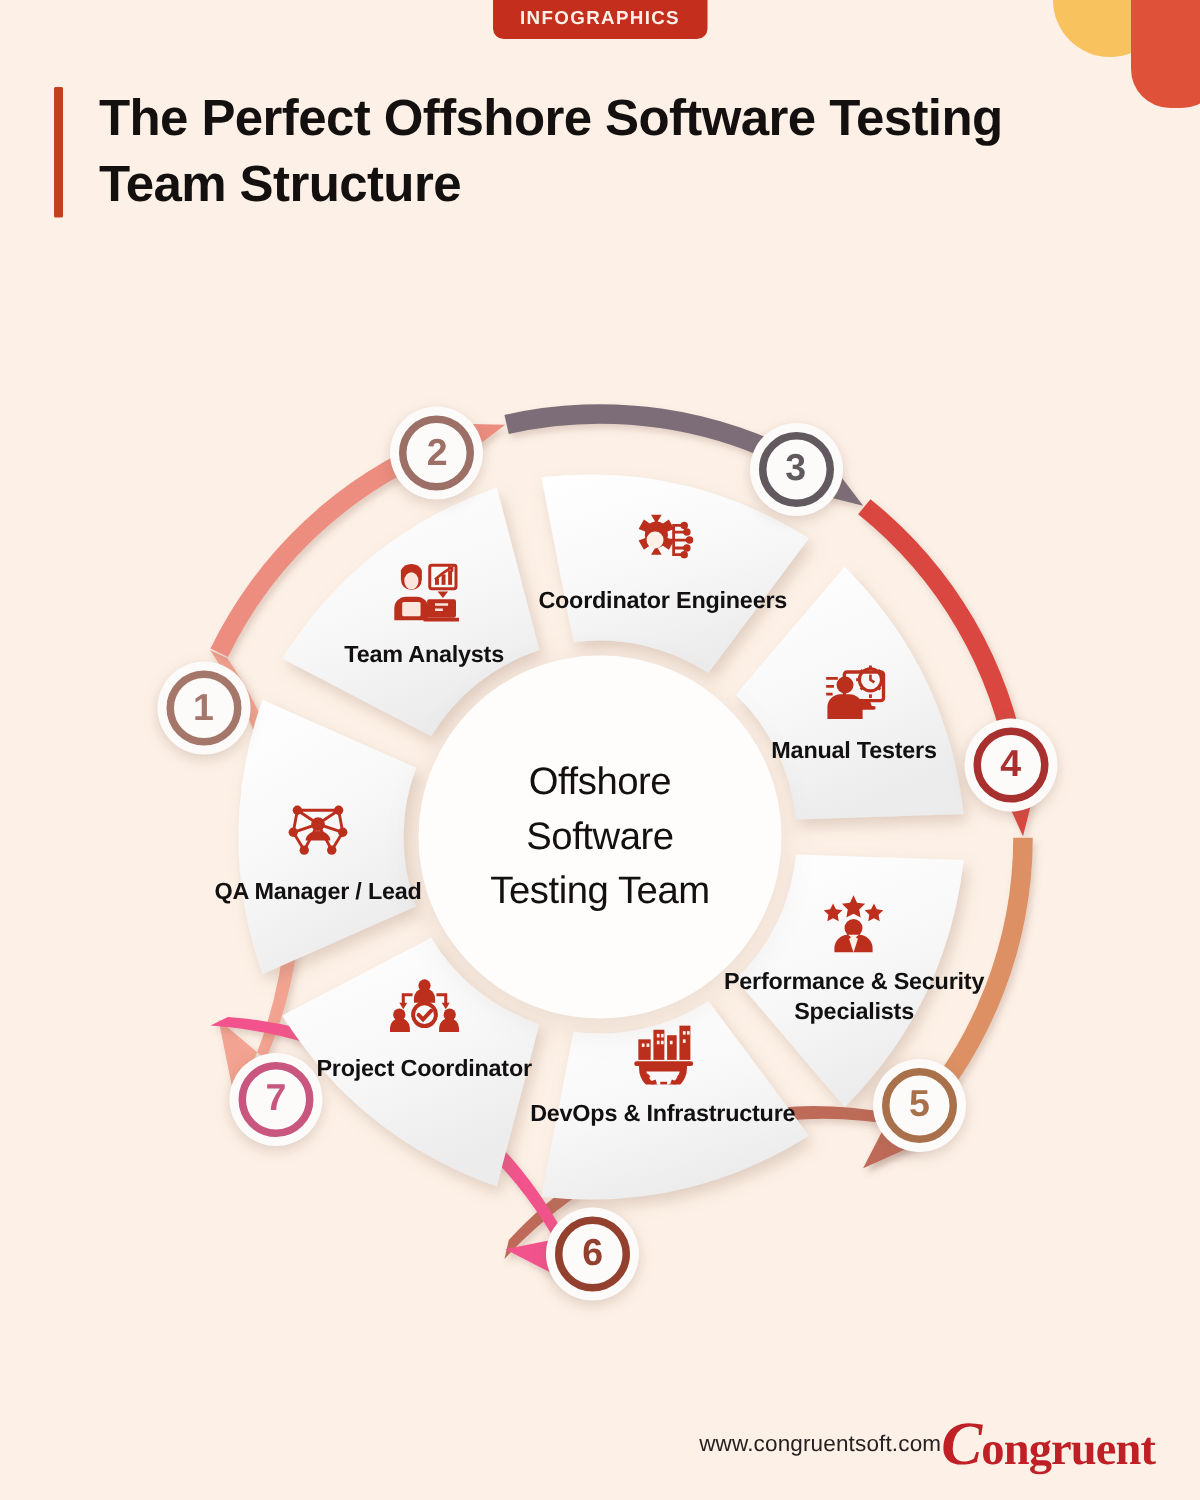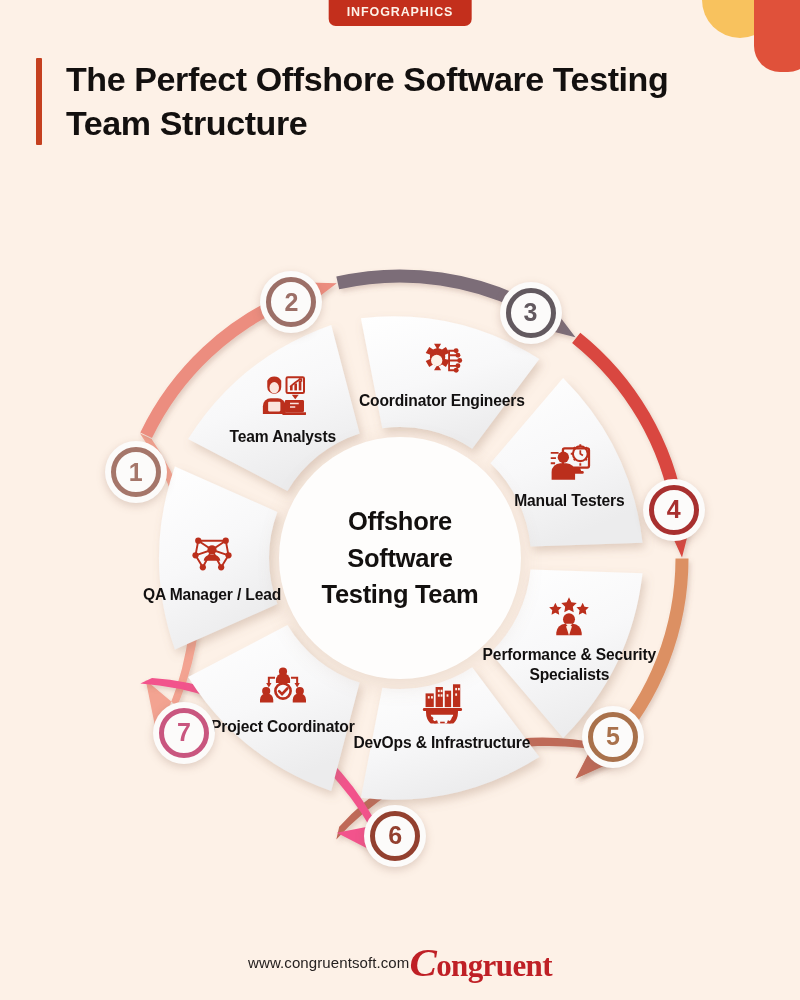--- a/index.html
+++ b/index.html
@@ -76,21 +76,21 @@
     position: absolute;
     left: 50%; top: 50%;
     transform: translate(-50%, -50%);
     width: 242px; height: 242px;
     border-radius: 50%;
     background: #fefdfc;
     box-shadow: 0 6px 22px rgba(150,110,90,0.17);
     display: flex; align-items: center; justify-content: center;
   }
   #center-hub-label {
-    font-size: 25.5px; font-weight: bold; color: #13100f;
+    font-size: 25.5px; font-weight: normal; color: #13100f;
     line-height: 1.44; text-align: center; letter-spacing: -0.3px;
   }
 
   
   .seg-content {
     position: absolute;
     width: 190px;
     text-align: center;
     transform: translate(-50%, -50%);
     pointer-events: none;
@@ -121,21 +121,21 @@
     color: currentColor;
     line-height: 1;
   }
 
   
   #footer {
     position: absolute;
     left: 0; right: 0; bottom: 0;
     height: 76px;
     padding: 0 30px;
-    display: flex; align-items: center; justify-content: center;
+    display: flex; align-items: center; justify-content: flex-end;
   }
   #footer-url { font-size: 15px; color: #262120; letter-spacing: 0.1px; }
   #footer-logo {
     font-family: "Liberation Serif", serif;
     font-size: 31px; font-weight: bold;
     color: #bf2026; letter-spacing: -0.6px;
   }
   #footer-logo .cap { font-size: 41px; font-style: italic; }
 </style>
 </head>
@@ -375,21 +375,21 @@
       <g fill="#bb2f1c">
               <rect x="24" y="44" width="5" height="2.2"></rect>
         <rect x="12" y="39" width="4" height="3" transform="rotate(-40 14 40)"></rect>
         <rect x="37" y="39" width="4" height="3" transform="rotate(40 39 40)"></rect>
         <rect x="17" y="43" width="4" height="3" transform="rotate(-20 19 44)"></rect>
         <rect x="32" y="43" width="4" height="3" transform="rotate(20 34 44)"></rect>
             </g>
           </svg></div>
         <div class="seg-label">DevOps &amp; Infrastructure</div>
       </div>
-      <div class="seg-content" style="left: 242.784px; top: 503px;">
+      <div class="seg-content" style="left: 242.784px; top: 489px;">
         <div class="seg-icon"><svg width="46" height="42" viewBox="0 0 52 46" fill="#bb2f1c">
       <circle cx="26" cy="6" r="4.6"></circle>
             <path d="M18 19 v-3 a8 8 0 0 1 8-8 a8 8 0 0 1 8 8 v3z"></path>
       <circle cx="7" cy="28" r="4.6"></circle>
             <path d="M0 41 v-3 a7.5 7.5 0 0 1 7.5-7.5 a7.5 7.5 0 0 1 7.5 7.5 v3z"></path>
       <circle cx="45" cy="28" r="4.6"></circle>
             <path d="M37 41 v-3 a7.5 7.5 0 0 1 7.5-7.5 a7.5 7.5 0 0 1 7.5 7.5 v3z"></path>
       <circle cx="26" cy="28" r="8.6" fill="none" stroke="#bb2f1c" stroke-width="3"></circle>
       <path d="M21.6 28.2 l3.3 3.4 6-6.4" fill="none" stroke="#bb2f1c" stroke-width="3" stroke-linecap="round"></path>
       <g stroke="#bb2f1c" stroke-width="2.3" fill="none">

